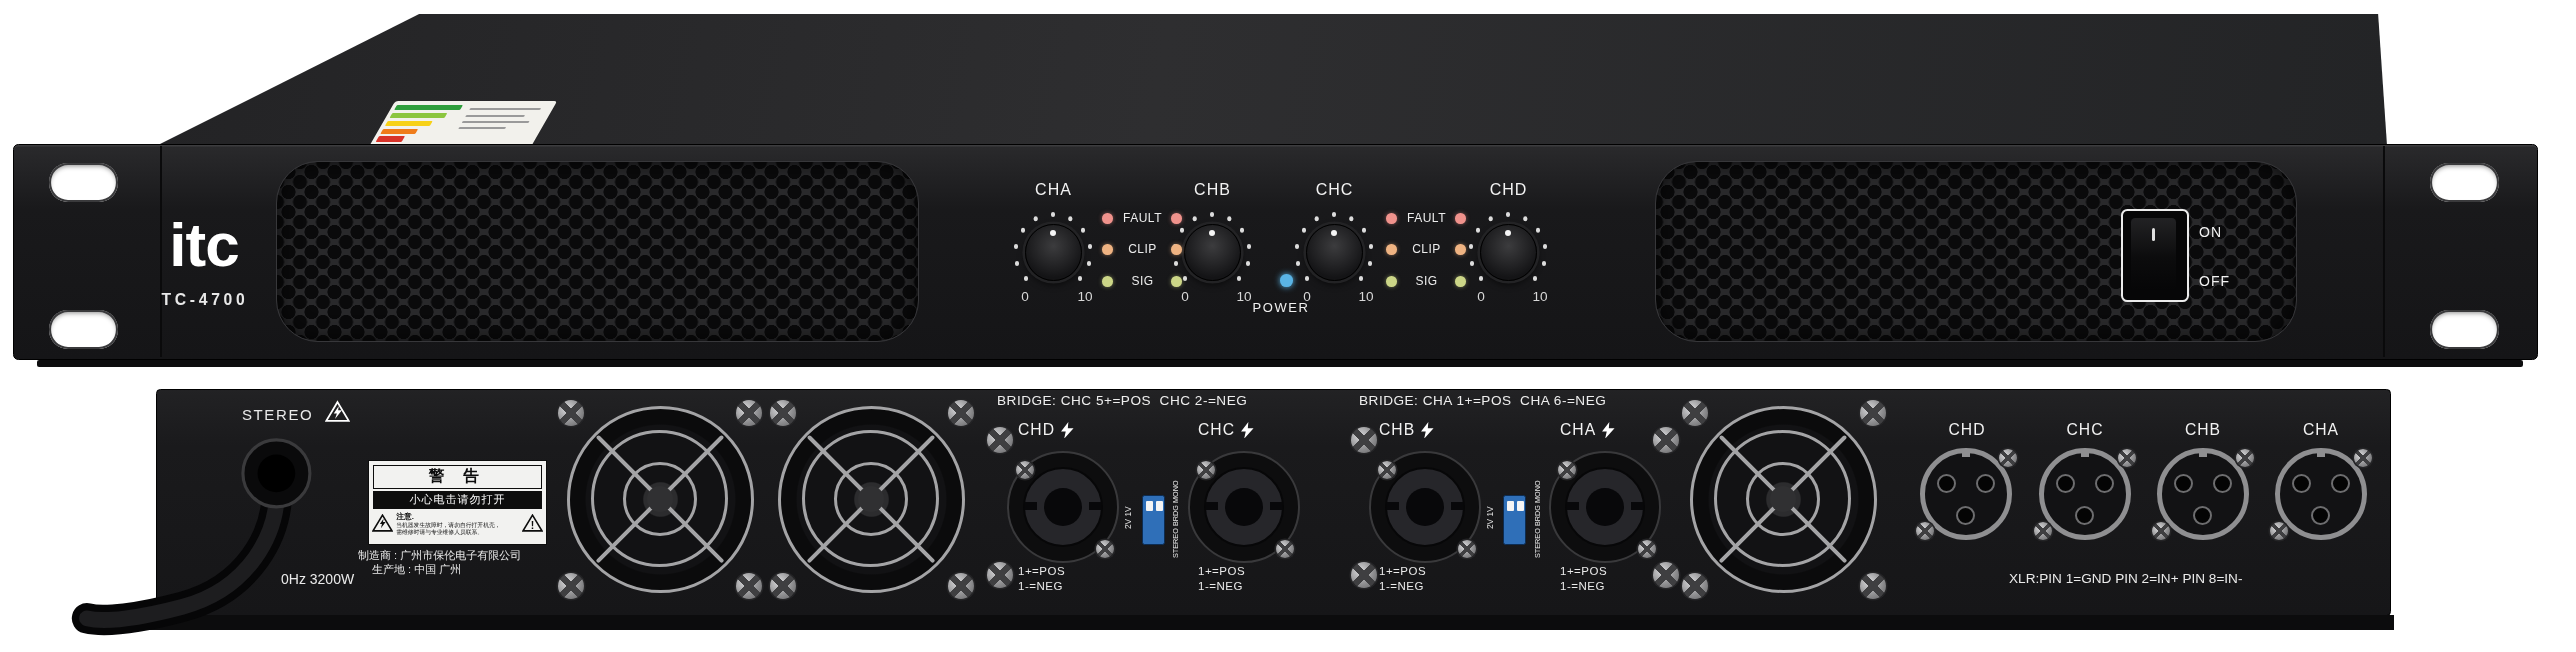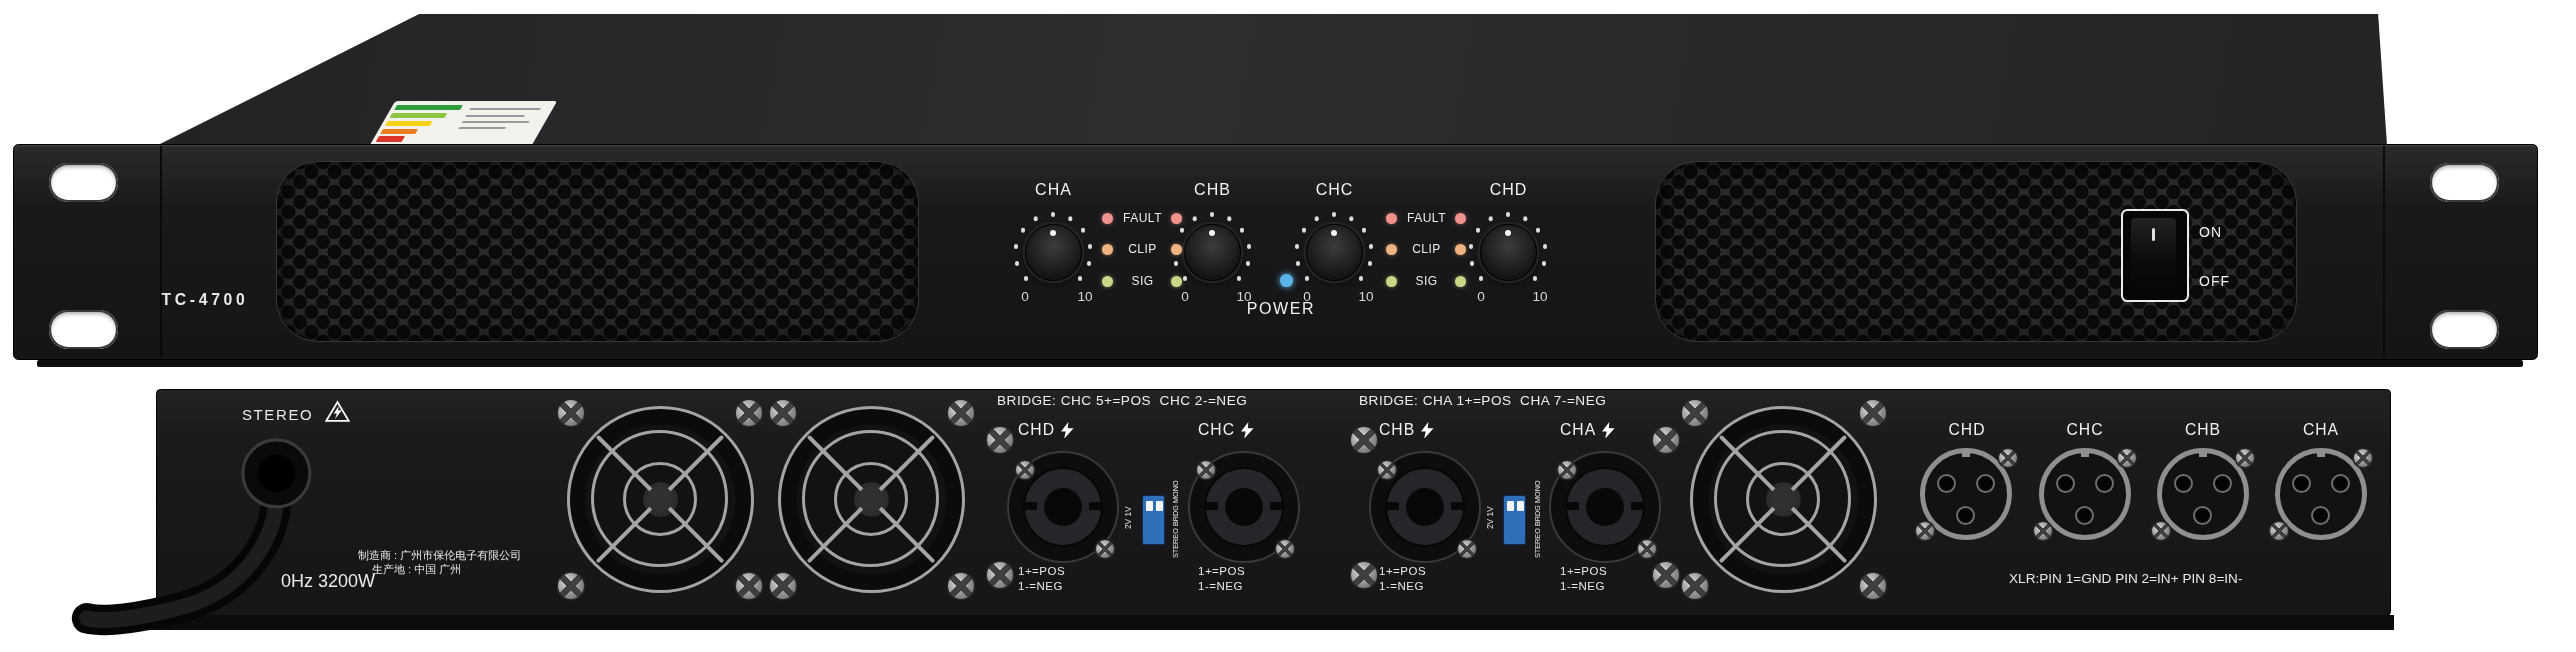--- a/index.html
+++ b/index.html
@@ -41,21 +41,21 @@
     box-shadow:-27px 64px #dcdcdc,-36px 49px #dcdcdc,-37px 32px #dcdcdc,-30px 15.7px #dcdcdc,
       -17.3px 4.2px #dcdcdc,17.3px 4.2px #dcdcdc,30px 15.7px #dcdcdc,37px 32px #dcdcdc,36px 49px #dcdcdc,27px 64px #dcdcdc;}
   .scale{position:absolute;top:289px;width:18px;text-align:center;color:#d8d8d8;font-size:13.6px;}
   .led{position:absolute;width:10.5px;height:10.5px;border-radius:50%;}
   .led.fault{background:#f0928c;box-shadow:0 0 4.2px rgba(240,146,140,.5);}
   .led.clip{background:#efb382;box-shadow:0 0 4.2px rgba(239,179,130,.5);}
   .led.sig{background:#ccd687;box-shadow:0 0 4.2px rgba(204,214,135,.5);}
   .led.power{background:#5ab4e5;box-shadow:0 0 6.3px #5ab4e5;width:12.6px;height:12.6px;}
   .led-label{position:absolute;width:63px;text-align:center;color:#ececec;font-size:12px;letter-spacing:0.5px;}
   .power-label{position:absolute;left:1239px;top:300px;width:84px;text-align:center;color:#f0f0f0;
-    font-size:16px;letter-spacing:1.6px;}
+    font-size:13px;letter-spacing:1.6px;}
   .pswitch{position:absolute;left:2121px;top:209px;width:68px;height:93px;border:2.6px solid #ececec;
     border-radius:6.3px;background:#060607;box-sizing:border-box;}
   .rocker{position:absolute;left:8.4px;top:7.3px;width:45px;height:72px;border-radius:4.2px;
     background:linear-gradient(#222224,#0c0c0d 55%,#060607);}
   .rmark{position:absolute;left:21px;top:9.4px;width:3.1px;height:13.6px;background:#e0e0e0;border-radius:1.6px;}
   .sw-label{position:absolute;left:2199px;color:#f2f2f2;font-size:14px;letter-spacing:1px;}
   .front-base{position:absolute;left:37px;top:360px;width:2486px;height:7.3px;background:#0d0d0e;border-radius:2.1px;}
   
   .rear-panel{position:absolute;left:156px;top:389px;width:2235px;height:227px;border-radius:4.2px;
     background:linear-gradient(#222224,#1a1a1c 25%,#161618);border:1px solid #000;box-sizing:border-box;}
@@ -135,20 +135,21 @@
   </div>
 
   <div class="front-face"></div>
   <div class="ear-sep" style="left:160px"></div>
   <div class="ear-sep" style="left:2383px"></div>
   <div class="ear-hole" style="left:49px;top:163px"></div>
   <div class="ear-hole" style="left:49px;top:310px"></div>
   <div class="ear-hole" style="left:2430px;top:163px"></div>
   <div class="ear-hole" style="left:2430px;top:310px"></div>
 
+  <div class="logo">itc</div>
   <div class="model">TC-4700</div>
 
   <div class="grille" style="left:276px;width:643px"></div>
   <div class="grille" style="left:1655px;width:642px"></div>
 
   <div class="ch-label" style="left:1022px">CHA</div>
   <div class="ch-label" style="left:1181px">CHB</div>
   <div class="ch-label" style="left:1303px">CHC</div>
   <div class="ch-label" style="left:1477px">CHD</div>
 
@@ -219,24 +220,43 @@
     <polygon points="20,2 38,32 2,32" fill="none" stroke="#fff" stroke-width="3"></polygon>
     <polygon points="22,8 14,20 19,20 16,29 27,15 21,15" fill="#fff"></polygon>
   </svg>
   <svg class="cable" width="293" height="219" viewBox="0 0 560 418">
     <path d="M448 80 C460 195, 388 298, 268 330 C185 352, 118 360, 86 352" stroke="#060607" stroke-width="58" fill="none" stroke-linecap="round"></path>
     <path d="M448 80 C460 195, 388 298, 268 330 C185 352, 118 360, 86 352" stroke="#1d1d1f" stroke-width="30" fill="none" stroke-linecap="round"></path>
     <circle cx="448" cy="75" r="64" fill="#0a0a0b" stroke="#3a3a3c" stroke-width="6"></circle>
     <circle cx="448" cy="75" r="36" fill="#000"></circle>
   </svg>
 
+  <div class="warnlabel">
+    <div class="wl-top">警 告</div>
+    <div class="wl-bar">小心电击请勿打开</div>
+    <div class="wl-bottom">
+      <svg width="21" height="18" viewBox="0 0 40 34">
+        <polygon points="20,2 38,32 2,32" fill="none" stroke="#0d0d0d" stroke-width="3"></polygon>
+        <polygon points="22,9 15,19 19,19 17,27 26,15 21,15" fill="#0d0d0d"></polygon>
+      </svg>
+      <div class="wl-note">
+        <span class="h">注意.</span>
+        <div class="l">当机器发生故障时，请勿自行打开机壳，</div>
+        <div class="l">需维修时请与专业维修人员联系。</div>
+      </div>
+      <svg width="21" height="18" viewBox="0 0 40 34">
+        <polygon points="20,2 38,32 2,32" fill="none" stroke="#0d0d0d" stroke-width="3"></polygon>
+        <text x="20" y="29" font-size="20" font-weight="bold" text-anchor="middle" fill="#0d0d0d">!</text>
+      </svg>
+    </div>
+  </div>
 
   <div class="rtext" style="left:358px;top:548px;font-size:11px;z-index:7">制造商 : 广州市保伦电子有限公司</div>
   <div class="rtext" style="left:372px;top:562px;font-size:11px;z-index:7">生产地 : 中国 广州</div>
-  <div class="rtext" style="left:281px;top:571px;font-size:18px;z-index:7">0Hz 3200W</div>
+  <div class="rtext" style="left:281px;top:571px;font-size:14px;z-index:7">0Hz 3200W</div>
 
   <div class="fan" style="left:567px;top:406px">
     <div class="sA"></div>
       <div class="sB"></div>
       <div class="r1"></div>
       <div class="r2"></div>
       <div class="hub"></div>
   </div>
   <div class="fan" style="left:778px;top:406px">
     <div class="sA"></div>
@@ -247,21 +267,21 @@
   </div>
   <div class="fan" style="left:1690px;top:406px">
     <div class="sA"></div>
       <div class="sB"></div>
       <div class="r1"></div>
       <div class="r2"></div>
       <div class="hub"></div>
   </div>
 
   <div class="bridge" style="left:997px">BRIDGE: CHC 5+=POS  CHC 2-=NEG</div>
-  <div class="bridge" style="left:1359px">BRIDGE: CHA 1+=POS  CHA 7-=NEG</div>
+  <div class="bridge" style="left:1359px">BRIDGE: CHA 1+=POS  CHA 6-=NEG</div>
 
   <div class="sp-ch-label" style="left:1018px">
     <span>CHD</span>
     <svg width="12.6" height="16.7" viewBox="0 0 12 16">
         <polygon points="7,0 0,9 4.5,9 3,16 12,6 6.5,6" fill="#fff"></polygon>
       </svg>
   </div>
   <div class="sp-ch-label" style="left:1198px">
     <span>CHC</span>
     <svg width="12.6" height="16.7" viewBox="0 0 12 16">

